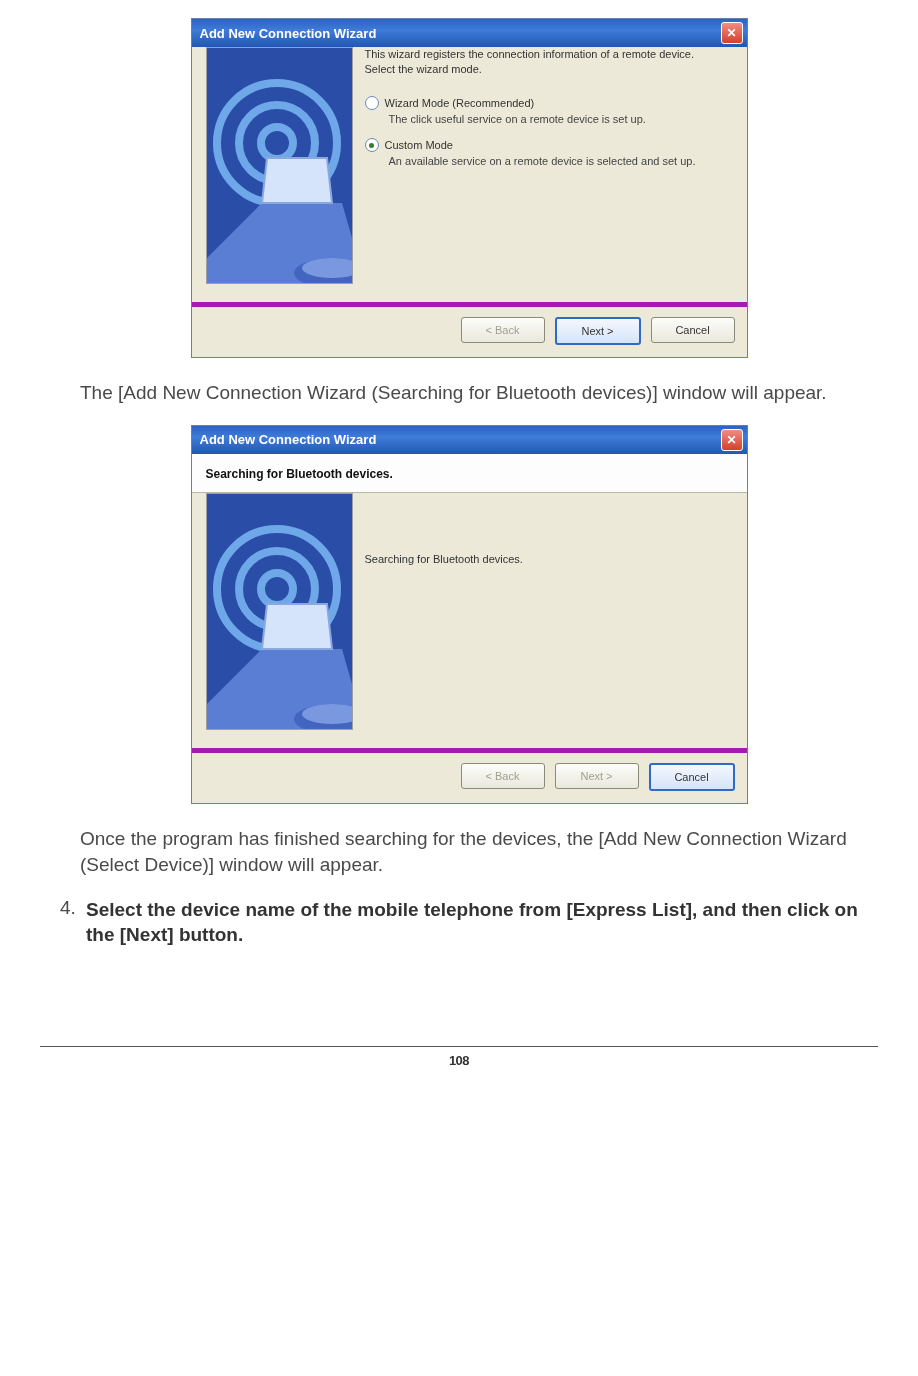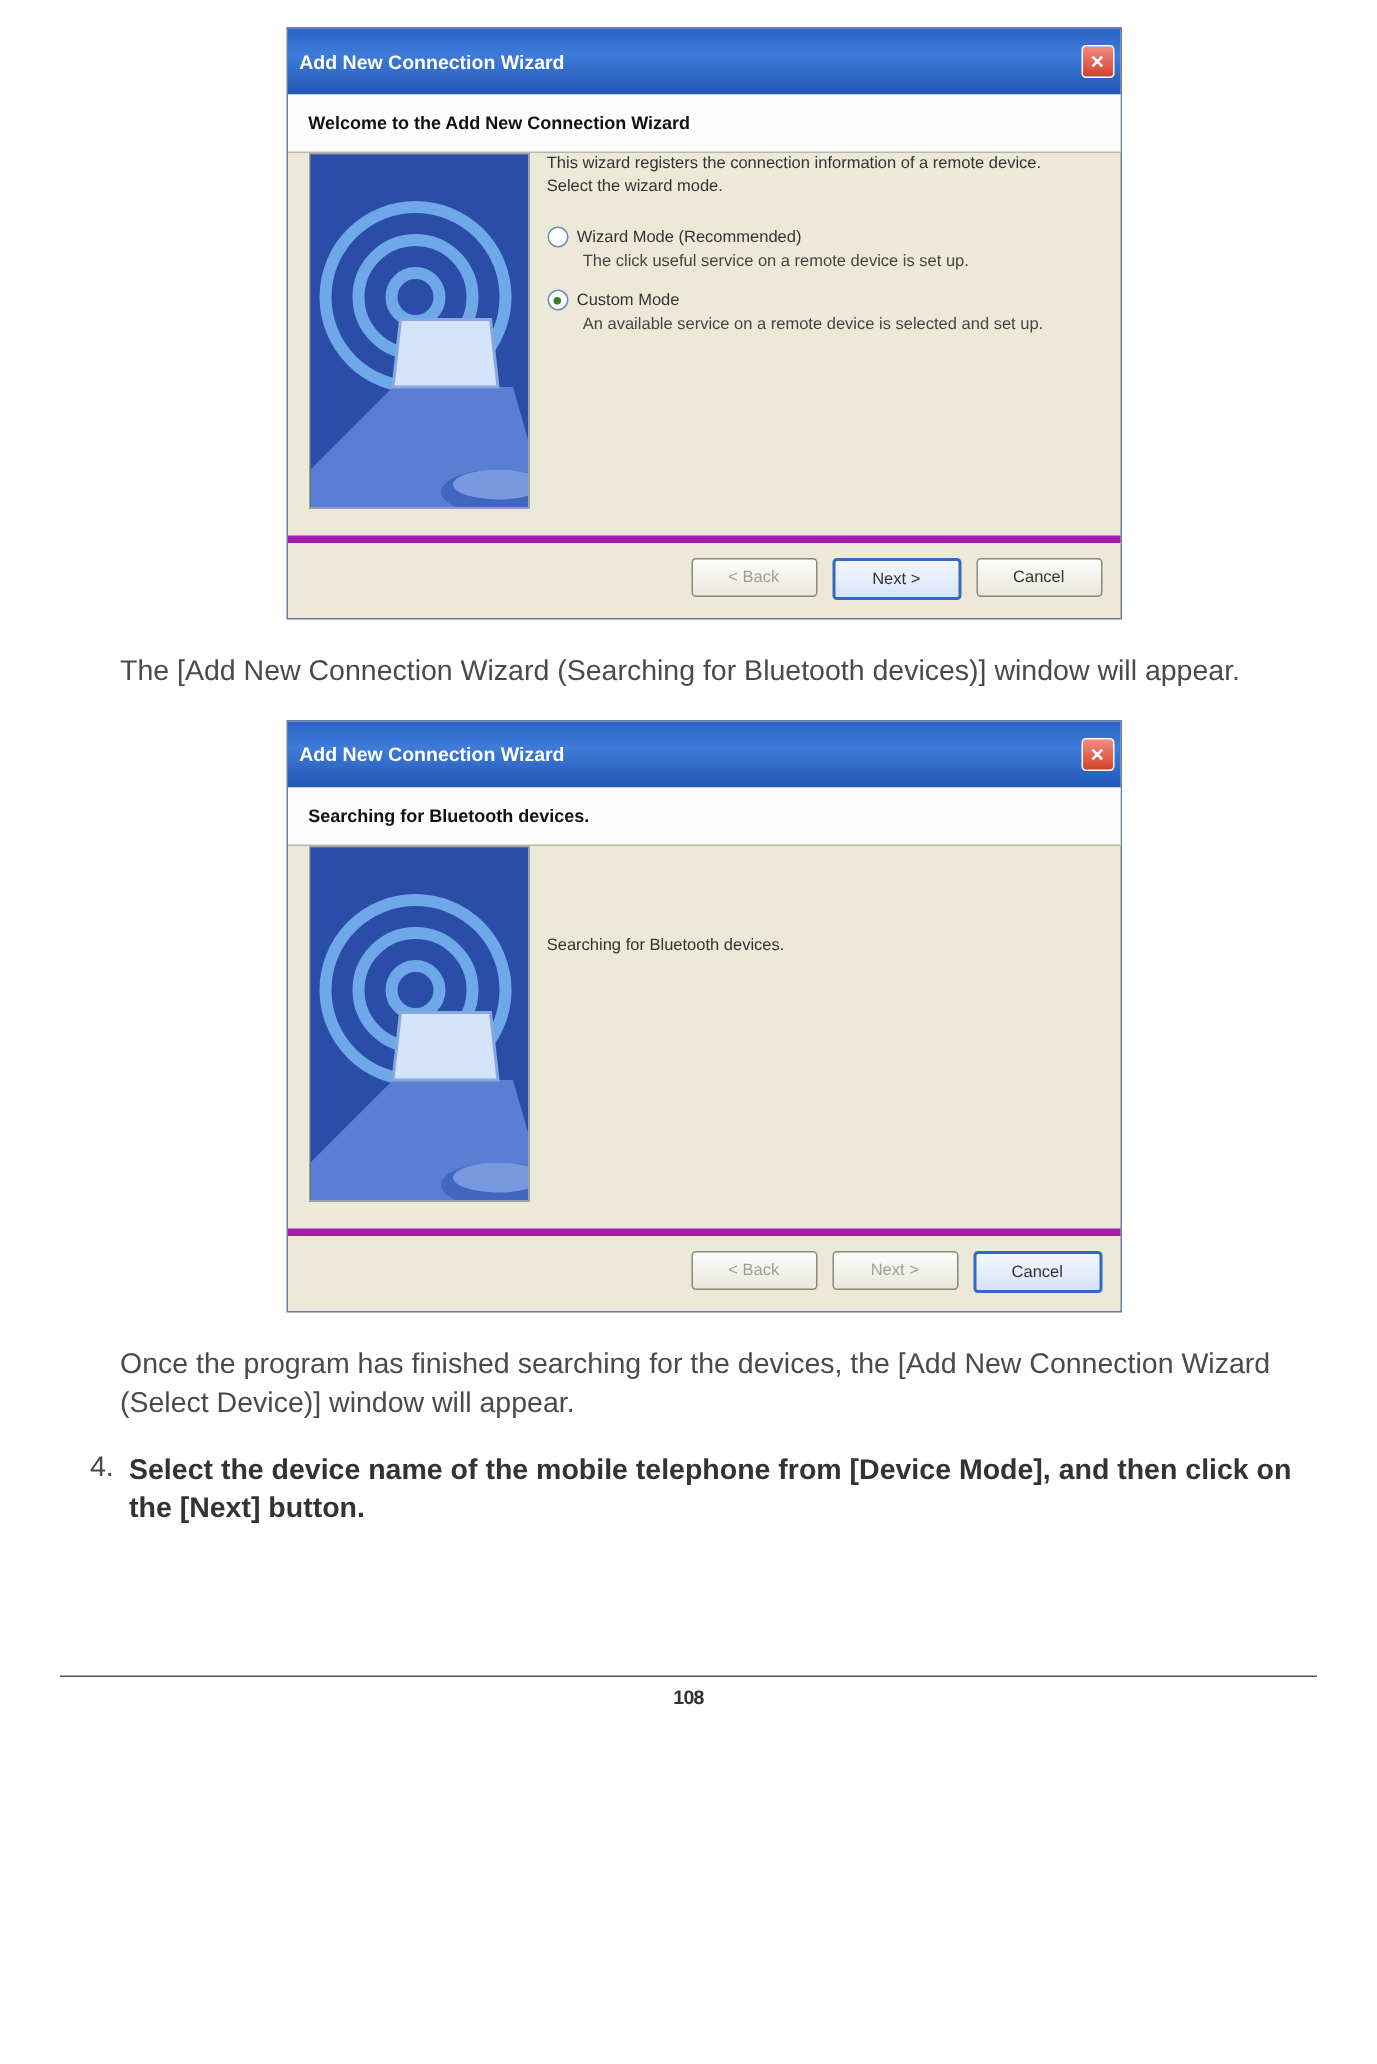--- a/index.html
+++ b/index.html
@@ -38,21 +38,21 @@
 
   
   .wizard {
     width: 555px;
     margin: 8px auto 22px auto;
     border: 1px solid #6a7ea8;
     background: #ece9d8;
     font-family: Tahoma, Arial, sans-serif;
   }
   .titlebar {
-    height: 44px;
+    height: 28px;
     display: flex;
     align-items: center;
     justify-content: space-between;
     padding: 0 4px 0 8px;
     background: linear-gradient(to bottom, #2b63c4 0%, #3f7bd8 40%, #2256b5 100%);
     color: #fff;
     font-weight: bold;
     font-size: 13px;
   }
   .close-btn {
@@ -182,23 +182,20 @@
 </style>
 </head>
 <body>
 
 <div class="page">
 
   <div class="wizard">
     <div class="titlebar">
       <span>Add New Connection Wizard</span>
       <div class="close-btn">✕</div>
-    </div>
-    <div class="banner">
-      <span class="banner-title">Welcome to the Add New Connection Wizard</span>
     </div>
     <div class="content">
       <div class="side-graphic">
         <svg viewBox="0 0 145 235" width="145" height="235">
           <rect width="145" height="235" fill="#2a4ea8"></rect>
           <circle cx="70" cy="95" r="60" fill="none" stroke="#6fa8e8" stroke-width="8"></circle>
           <circle cx="70" cy="95" r="38" fill="none" stroke="#6fa8e8" stroke-width="8"></circle>
           <circle cx="70" cy="95" r="16" fill="none" stroke="#6fa8e8" stroke-width="8"></circle>
           <path d="M -10 220 L 55 155 L 135 155 L 145 190 L 145 235 L -10 235 Z" fill="#5a7ed4"></path>
           <path d="M 55 155 L 125 155 L 120 110 L 60 110 Z" fill="#d5e4fa" stroke="#8aa8e0" stroke-width="2"></path>
@@ -261,19 +258,19 @@
       <div class="btn disabled">&lt; Back</div>
       <div class="btn disabled">Next &gt;</div>
       <div class="btn primary">Cancel</div>
     </div>
   </div>
 
   <div class="doc-text">Once the program has finished searching for the devices, the [Add New Connection Wizard (Select Device)] window will appear.</div>
 
   <div class="step-row">
     <div class="step-num">4.</div>
-    <div class="step-text">Select the device name of the mobile telephone from [Device Mode], and then click on the [Next] button.</div>
+    <div class="step-text">Select the device name of the mobile telephone from [Express List], and then click on the [Next] button.</div>
   </div>
 
 </div>
 
 <hr class="footer-rule">
 <div class="page-number">108</div>
 
 </body></html>

